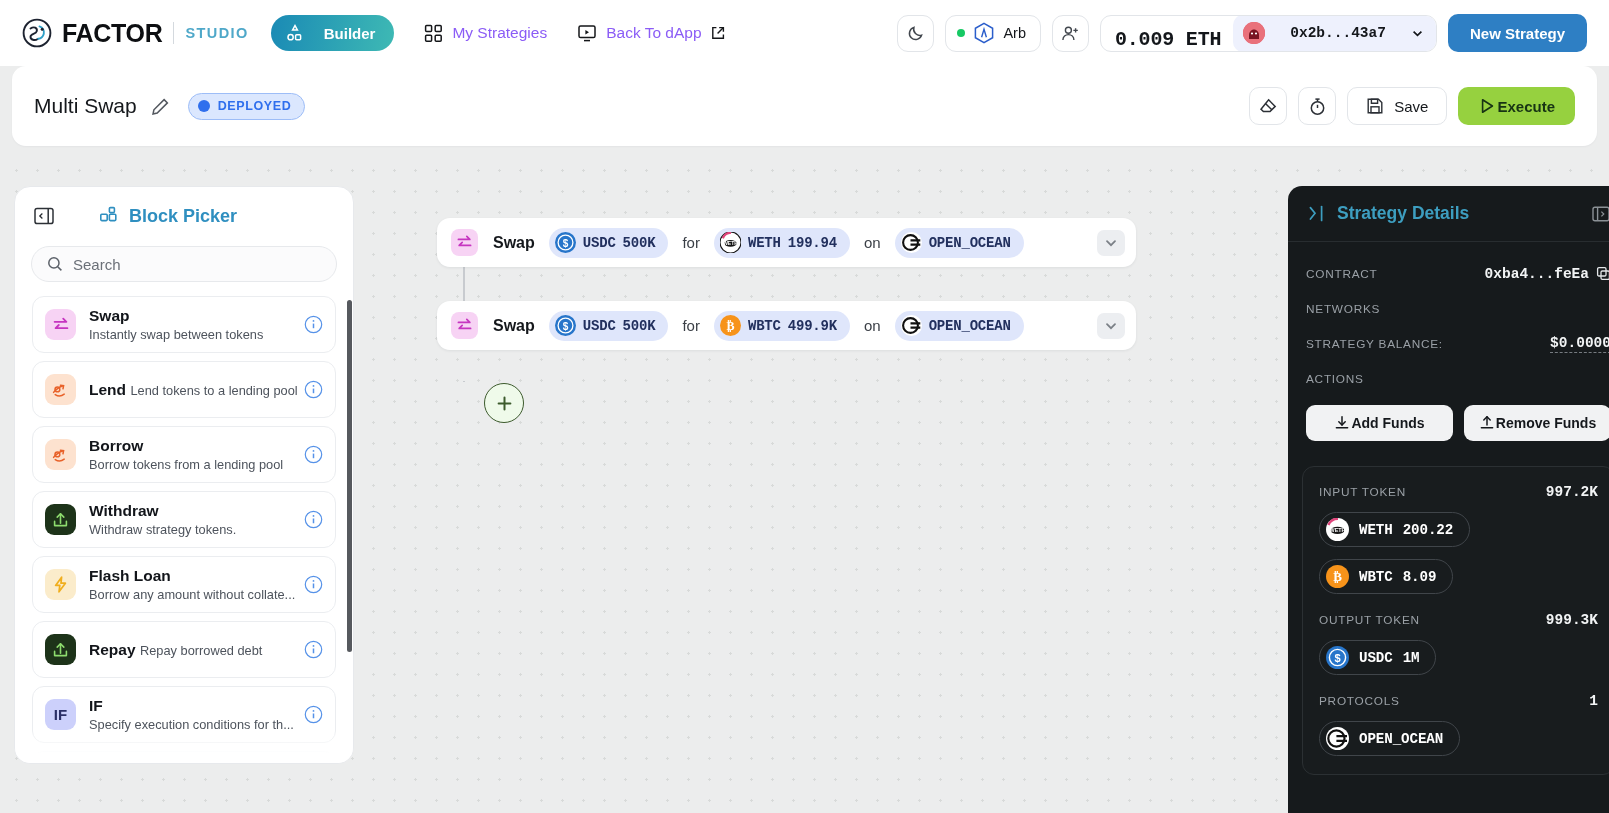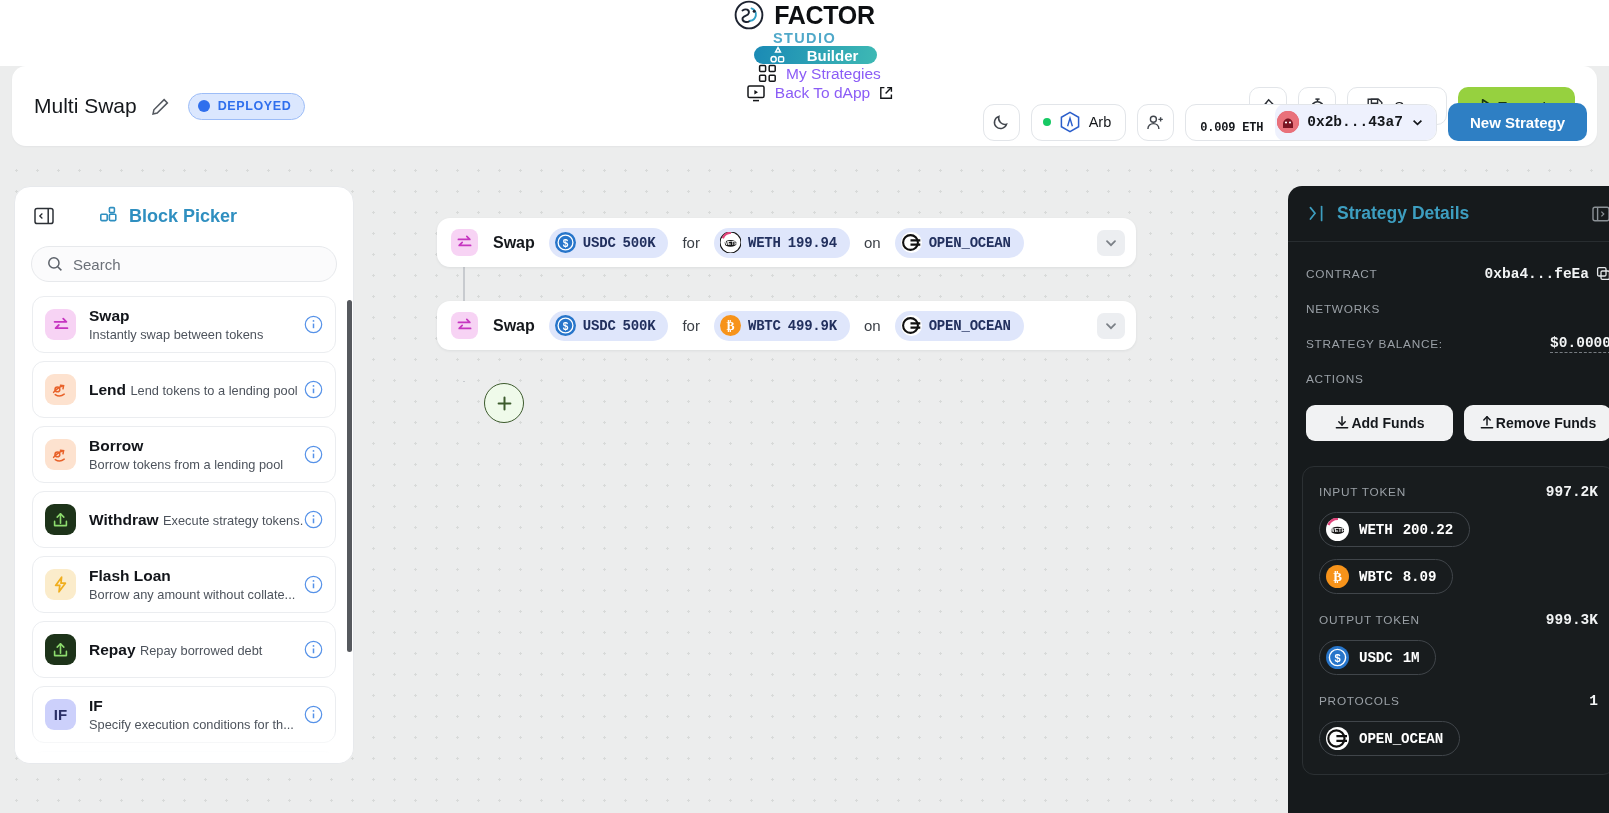--- a/index.html
+++ b/index.html
@@ -9,21 +9,20 @@
     background: #ffffff;
     overflow: hidden;
   }
   .app { position: relative; width: 1609px; height: 813px; background:#eceded; }
 
   
   .topnav {
     position:absolute; top:0; left:0; width:1609px; height:66px;
     background:#fff; display:flex; align-items:center; padding:0 22px;
     z-index:30;
-    flex-direction:column;
   }
   .brand { display:flex; align-items:center; gap:10px; }
   .brand-mark { width:30px; height:30px; }
   .brand-name { font-size:25px; font-weight:700; letter-spacing:-0.3px; color:#0d0f12; }
   .brand-sep { width:1px; height:22px; background:#d4d9de; margin:0 12px 0 10px; }
   .brand-studio { font-size:14.5px; font-weight:600; letter-spacing:1.4px; color:#4fa8c9; }
 
   .nav-pill {
     display:flex; align-items:center; gap:20px;
     height:36px; padding:0 19px 0 15px; border-radius:20px;
@@ -44,24 +43,24 @@
   .chain-pill {
     height:37px; border:1px solid #e2e5e9; border-radius:11px; background:#fff;
     display:flex; align-items:center; gap:8px; padding:0 14px 0 11px; cursor:pointer;
   }
   .chain-dot { width:8px; height:8px; border-radius:50%; background:#17c964; }
   .chain-label { font-size:14.5px; color:#15181c; font-weight:500; }
   .wallet-group {
     height:37px; border:1px solid #e2e5e9; border-radius:11px; background:#fff;
     display:flex; align-items:center; padding-left:14px; cursor:pointer; overflow:hidden;
   }
-  .wallet-bal { font-family:"Liberation Mono", monospace; font-size:12px; font-weight:700; color:#14171b; letter-spacing:-0.2px;margin-top:12px;}
+  .wallet-bal { font-family:"Liberation Mono", monospace; font-size:20px; font-weight:700; color:#14171b; letter-spacing:-0.2px;margin-top:12px;}
   .wallet-addr-box {
-    height:37px; background:#eef1fd; display:flex; align-items:center; gap:8px;
-    padding:0 12px 0 2px; margin-left:12px; border-radius:10px;text-align:center;
+    height:37px; background:#eef1fd; display:flex; align-items:center; gap:25px;
+    padding:0 12px 0 10px; margin-left:12px; border-radius:10px;text-align:center;
   }
   .wallet-av { width:22px; height:22px; border-radius:50%; background:#e74c5a; display:block; }
   .wallet-addr { font-family:"Liberation Mono", monospace; font-size:14.5px; font-weight:700; color:#14171b; }
   .new-strategy {
     height:38px; padding:0 22px; border-radius:10px; background:#2e7fc4; color:#fff;
     font-size:15px; font-weight:700; display:flex; align-items:center; cursor:pointer; border:0;
     font-family:"Liberation Sans",sans-serif;
   }
 
   
@@ -613,21 +612,21 @@
       <div class="block-item">
         <span class="bi-ic" style="background:#1d3319">
           <svg width="19" height="19" viewBox="0 0 19 19" fill="none" stroke="#8ddc6e" stroke-width="1.6" stroke-linecap="round" stroke-linejoin="round">
             <path d="M9.5 13.2V3.8"></path>
               <path d="M6.2 7.1 9.5 3.8l3.3 3.3"></path>
               <path d="M3.6 11.4v4.2h11.8v-4.2"></path>
           </svg>
         </span>
         <span class="bi-txt">
           <span class="bi-name">Withdraw</span>
-          <span class="bi-desc">Execute strategy tokens.</span>
+          <span class="bi-desc">Withdraw strategy tokens.</span>
         </span>
         <span class="bi-info">
           <svg width="19" height="19" viewBox="0 0 19 19" fill="none" stroke="#5692e8" stroke-width="1.2">
             <circle cx="9.5" cy="9.5" r="8.2"></circle>
               <path d="M9.5 8.6v4.6" stroke-width="1.5"></path>
               <circle cx="9.5" cy="5.9" r=".9" fill="#5692e8" stroke="none"></circle>
           </svg>
         </span>
       </div>
 

